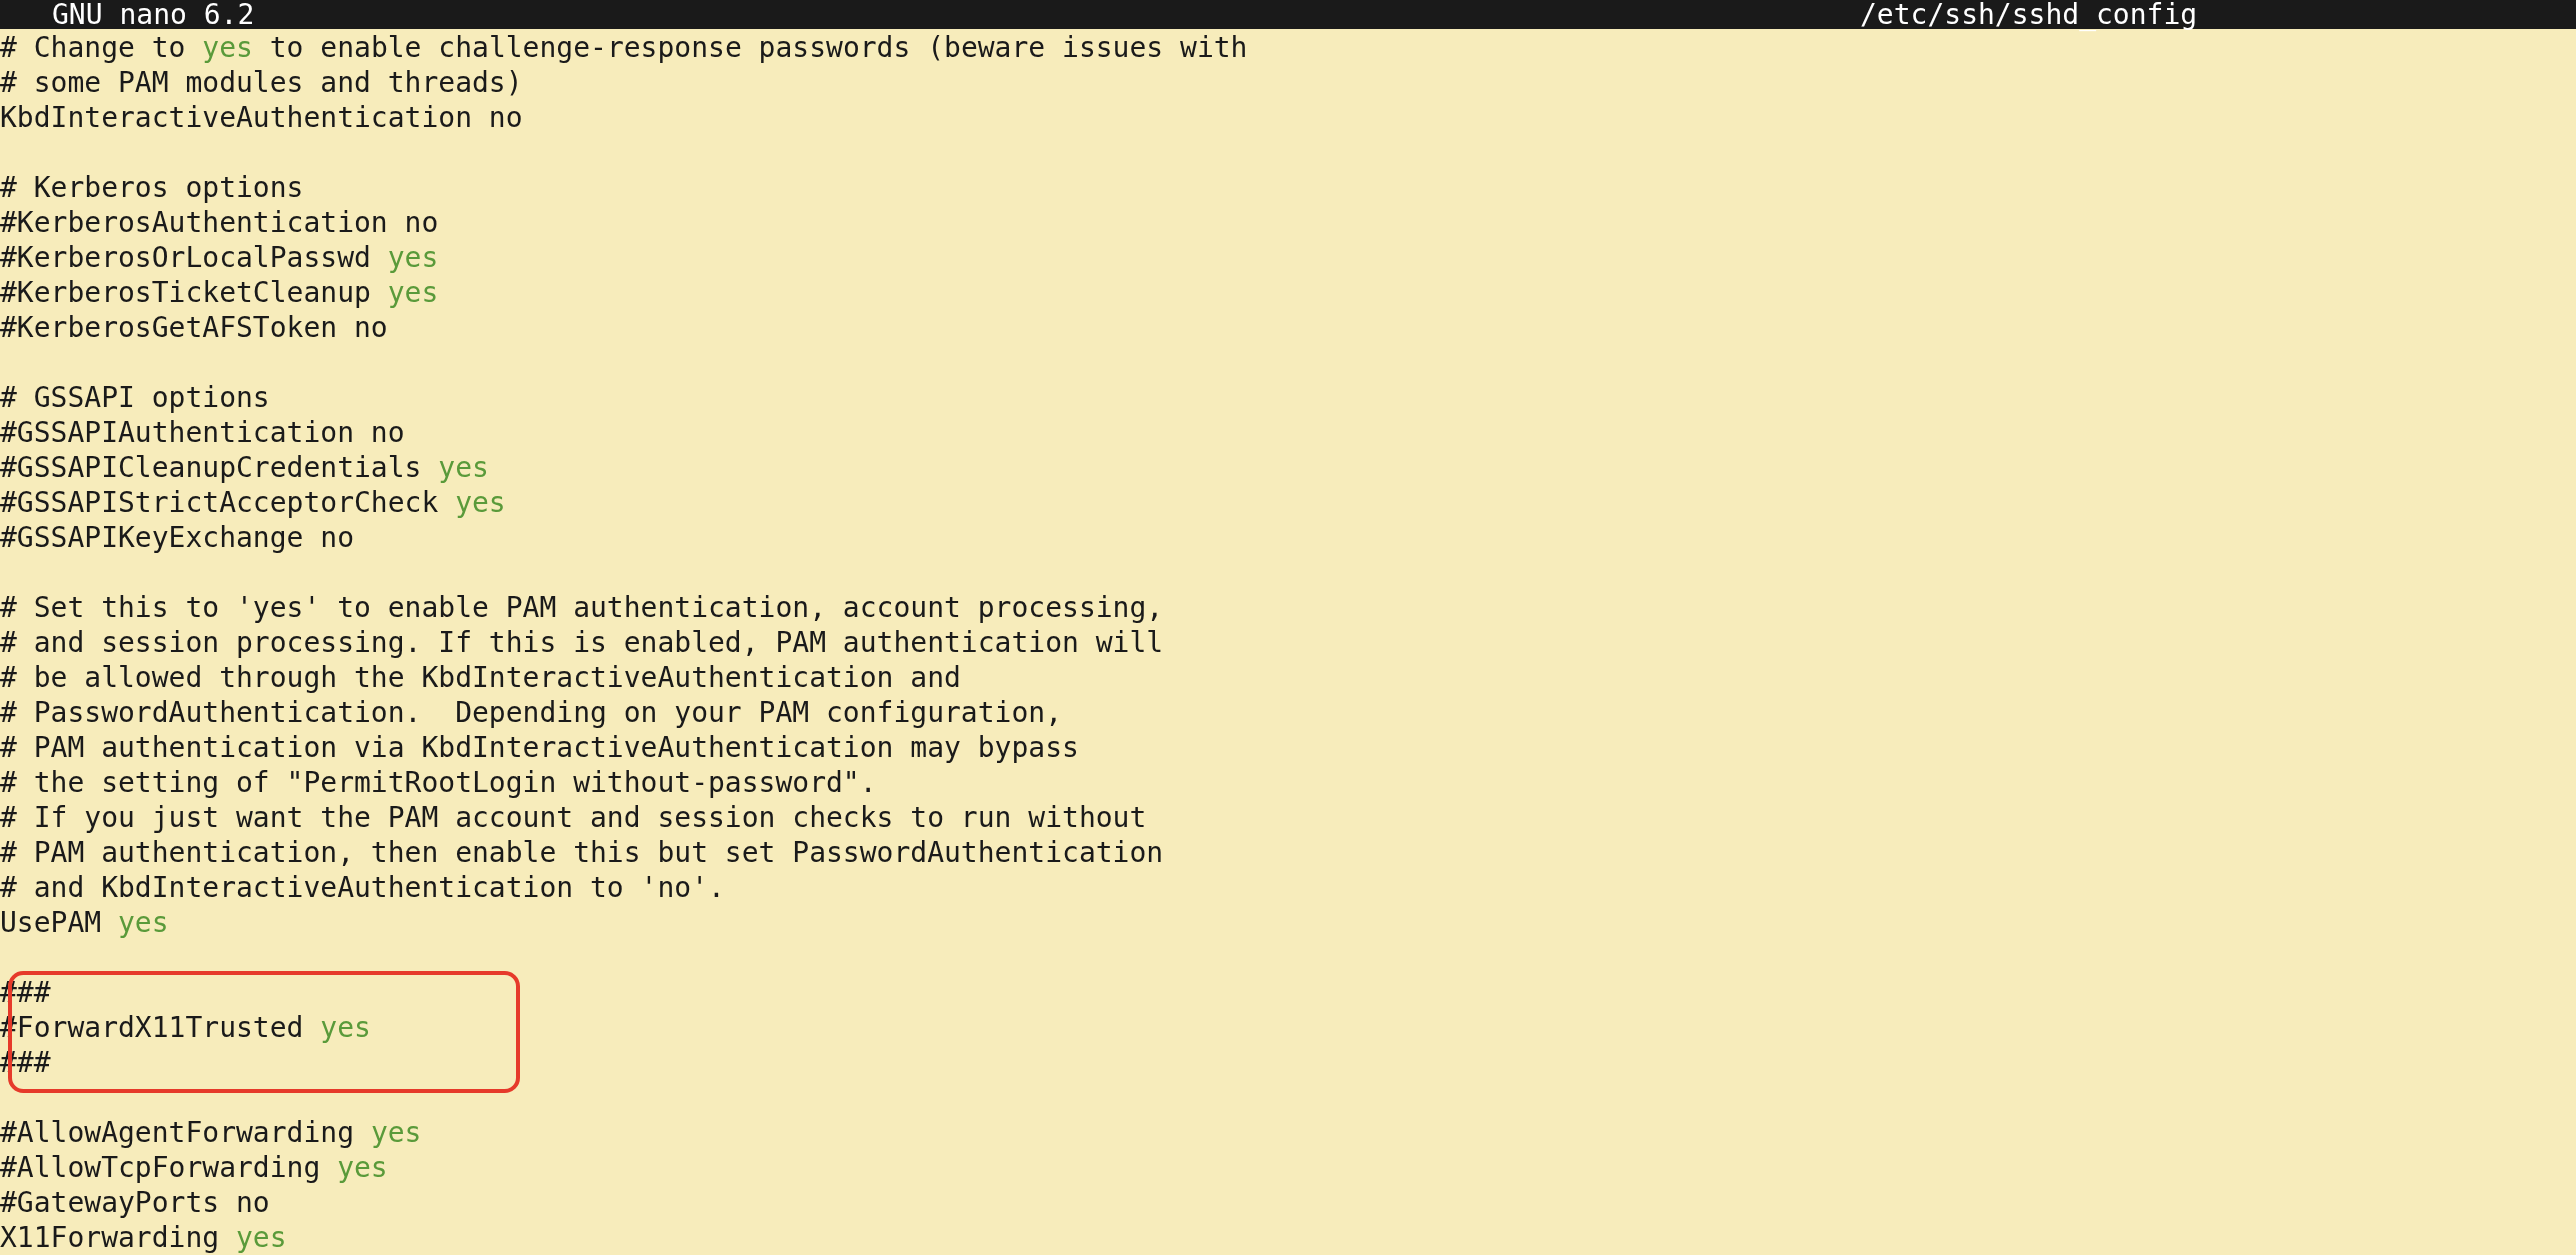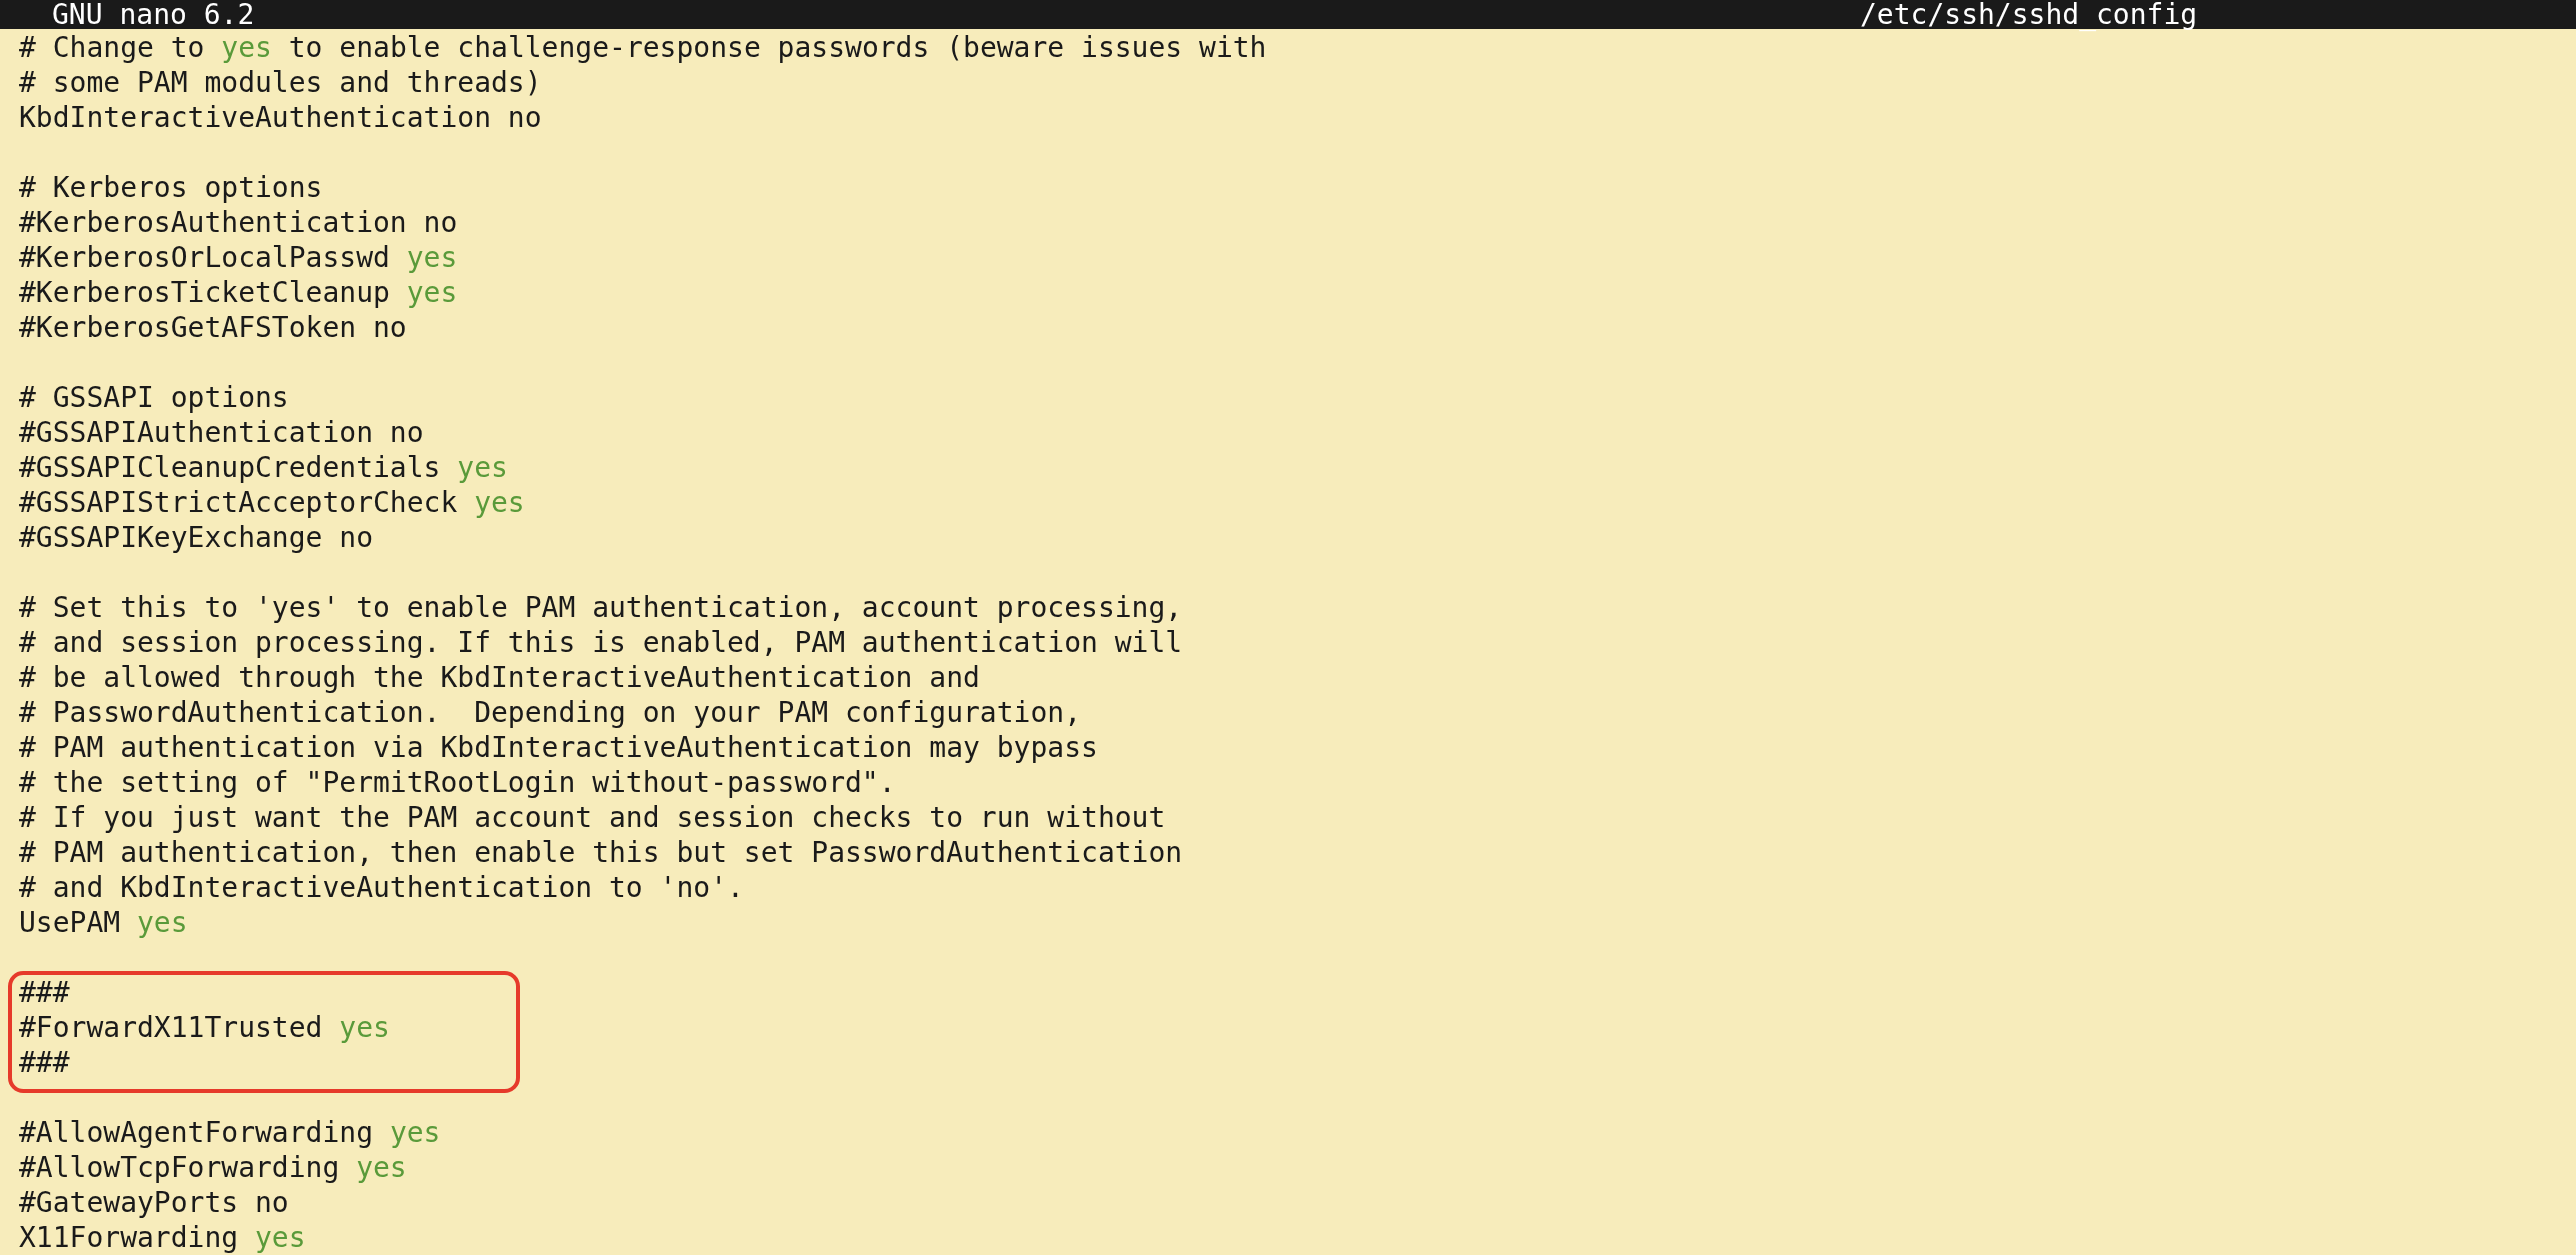--- a/index.html
+++ b/index.html
@@ -23,21 +23,20 @@
     white-space: pre;
   }
   .titlebar .app {
     padding-left: 52px;
   }
   .titlebar .file {
     position: absolute;
     left: 1860px;
   }
   .editor {
-    padding-left: 19px;
     padding-top: 1.9px;
     white-space: pre;
     color: #1a1a1a;
     letter-spacing: 0px;
   }
   .g { color: #5a9a3a; }
   .highlight-box {
     position: absolute;
     border: 4.8px solid #e63a2a;
     border-radius: 15.3px;

